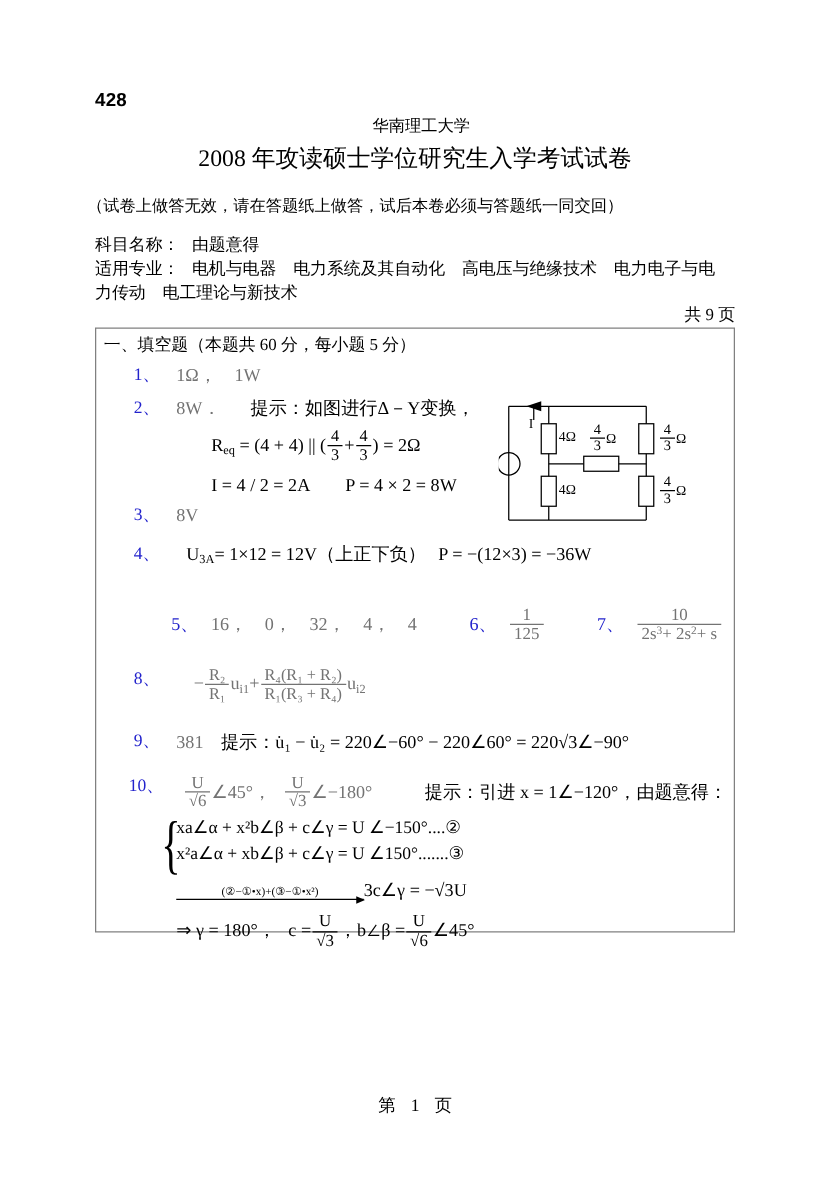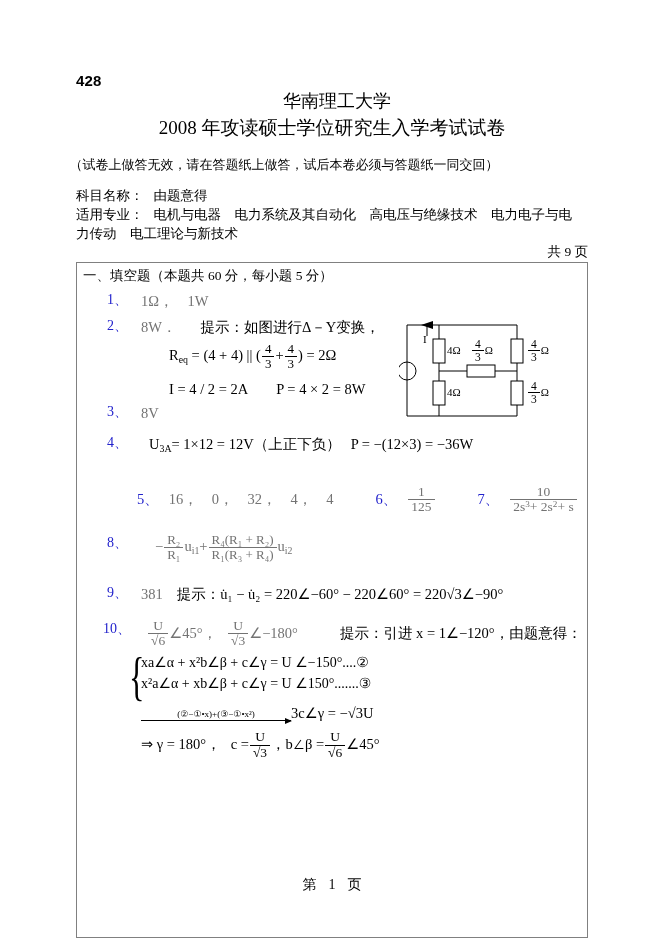--- a/index.html
+++ b/index.html
@@ -27,21 +27,21 @@
     letter-spacing: 0.2px;
   }
   .title-block {
     position: absolute;
     left: 0;
     top: 88px;
     width: 664px;
     text-align: center;
   }
   .title-line1 {
-    font-size: 18px;
+    font-size: 13px;
     line-height: 26px;
     margin-left: 10px;
   }
   .title-line2 {
     font-size: 19px;
     line-height: 28px;
   }
   .subtitle-note {
     position: absolute;
     left: 0;
@@ -70,21 +70,21 @@
     top: 243px;
     font-size: 13.5px;
   }
 
   
   .content-box {
     position: absolute;
     left: 76px;
     top: 262px;
     width: 512px;
-    height: 676px;
+    height: 484px;
     border: 1.6px solid #808080;
     box-sizing: border-box;
   }
 
   .section-head {
     position: absolute;
     left: 6px;
     top: 4px;
     font-size: 13.5px;
   }

